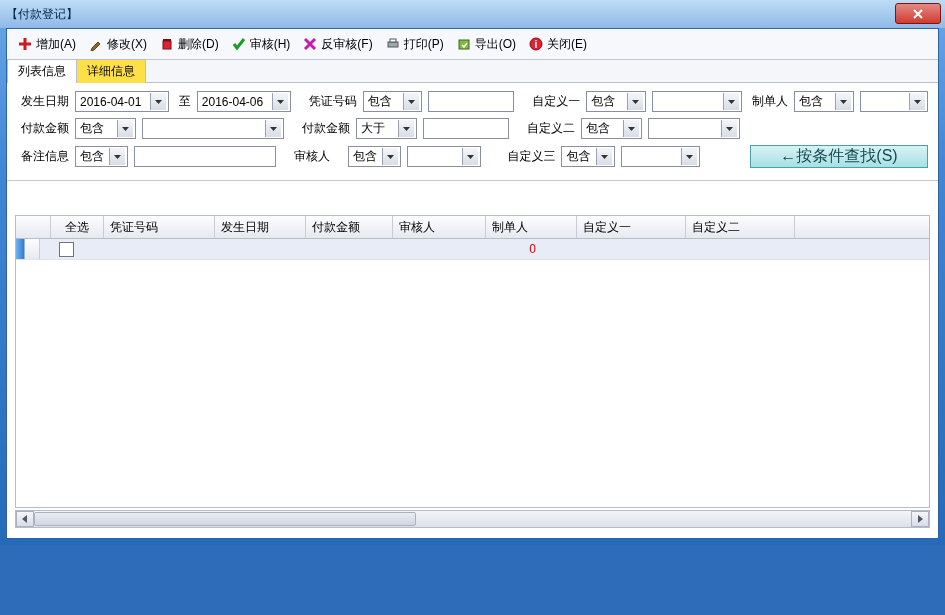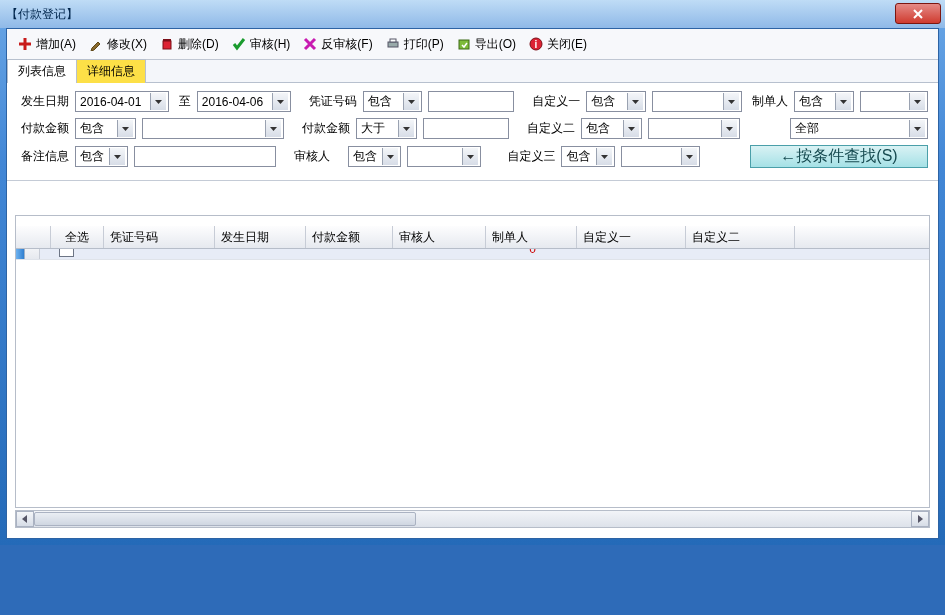--- a/index.html
+++ b/index.html
@@ -23,21 +23,21 @@
 .combo,.dateinput,.txt{height:19px;border:1px solid #888fa0;background:#fff;font-size:12px;padding:0 2px}
 .combo{display:flex;align-items:center;justify-content:space-between;cursor:pointer}
 .combo .cv{flex:1;padding:0 2px}
 .dropbtn{width:15px;height:17px;background:linear-gradient(#f4f6f9,#d7dde7);border-left:1px solid #9aa2b1;display:flex;align-items:center;justify-content:center;cursor:pointer}
 .dateinput{display:flex;align-items:center;width:90px}
 .dateinput .dv{flex:1;padding:0 2px}
 .txt{width:80px}
 .searchbtn{height:21px;flex:0 0 176px;background:linear-gradient(#d9f2f4,#a5e1e6);border:1px solid #4a9fa9;display:flex;align-items:center;justify-content:center;cursor:pointer;color:#164a50;font-size:16px}
 .w55{width:55px}.w80{width:80px}.w86{width:86px}.w136{width:136px}.w64{width:64px}
 .grid-area{position:absolute;left:8px;right:8px;top:186px;bottom:30px;border:1px solid #b6bdc9;background:#fff;overflow:auto}
-.grid-head{display:flex;height:22px;background:linear-gradient(#fdfdfe,#e6e9ef);border-bottom:1px solid #b6bdc9;position:sticky;top:10px}
+.grid-head{display:flex;height:22px;background:linear-gradient(#fdfdfe,#e6e9ef);border-bottom:1px solid #b6bdc9;position:sticky;top:0}
 .gh{border-right:1px solid #c7ccd6;display:flex;align-items:center;padding:0 6px;font-size:12px;color:#000;flex:0 0 auto}
 .grid-row{display:flex;height:20px;border-bottom:1px solid #dfe3ea;background:#e7ecf7}
 .gc{border-right:1px solid transparent;display:flex;align-items:center;padding:0 6px;font-size:12px;flex:0 0 auto}
 .rowhandle{width:22px;background:linear-gradient(#fdfdfe,#e6e9ef);border-right:1px solid #c7ccd6}
 .rowsel{width:14px;background:linear-gradient(90deg,#6fb3f0,#2f7ed0);border-right:1px solid #9fb2c9}
 .chkcell{justify-content:center}
 .chk{width:13px;height:13px;border:1px solid #6d7585;background:#fff}
 .red{color:#cc0000;text-align:right;justify-content:flex-end}
 .hscroll{position:absolute;left:8px;right:8px;bottom:10px;height:16px;background:linear-gradient(#f2f4f8,#dde2ea);border:1px solid #b6bdc9;display:flex;align-items:center}
 .hscroll .track{flex:1;position:relative;height:100%}
@@ -247,28 +247,20 @@
           </div>
         <div class="combo w86">
             <span class="cv"></span>
             <span class="dropbtn">
               <svg width="7" height="4">
                 <path d="M0 0l3.5 4L7 0z" fill="#333"></path>
               </svg>
             </span>
           </div>
 
-        <div class="combo" style="margin-left:44px;flex:0 0 132px">
-            <span class="cv">全部</span>
-            <span class="dropbtn">
-              <svg width="7" height="4">
-                <path d="M0 0l3.5 4L7 0z" fill="#333"></path>
-              </svg>
-            </span>
-          </div>
       </div>
 
       <div class="frow">
         <span class="lbl">备注信息</span>
         <div class="combo w55">
             <span class="cv">包含</span>
             <span class="dropbtn">
               <svg width="7" height="4">
                 <path d="M0 0l3.5 4L7 0z" fill="#333"></path>
               </svg>

